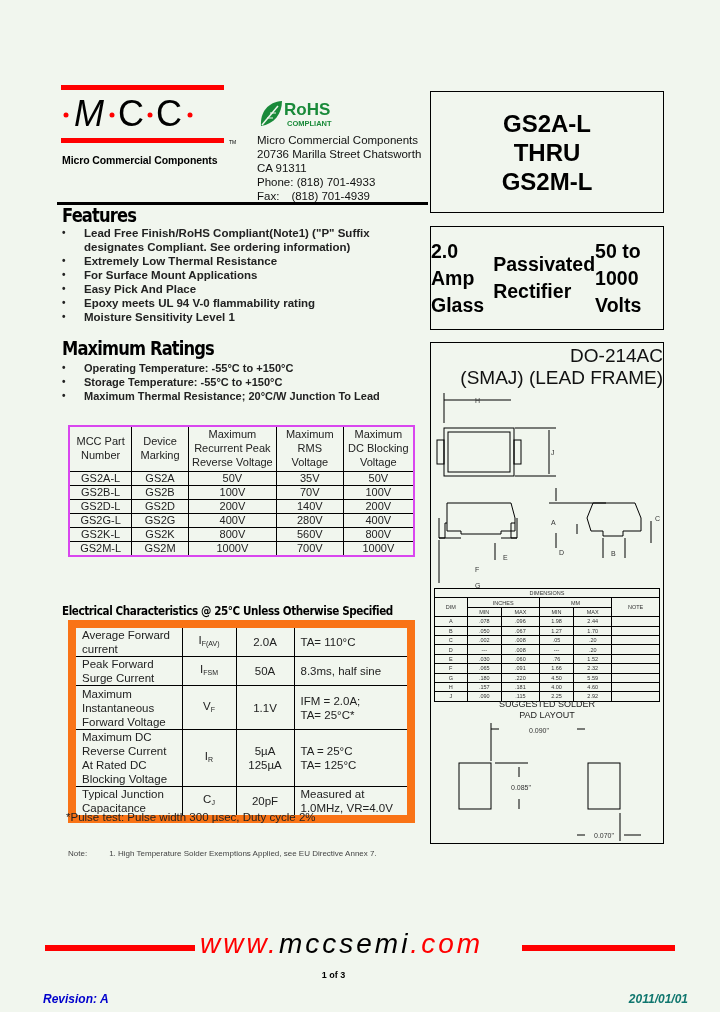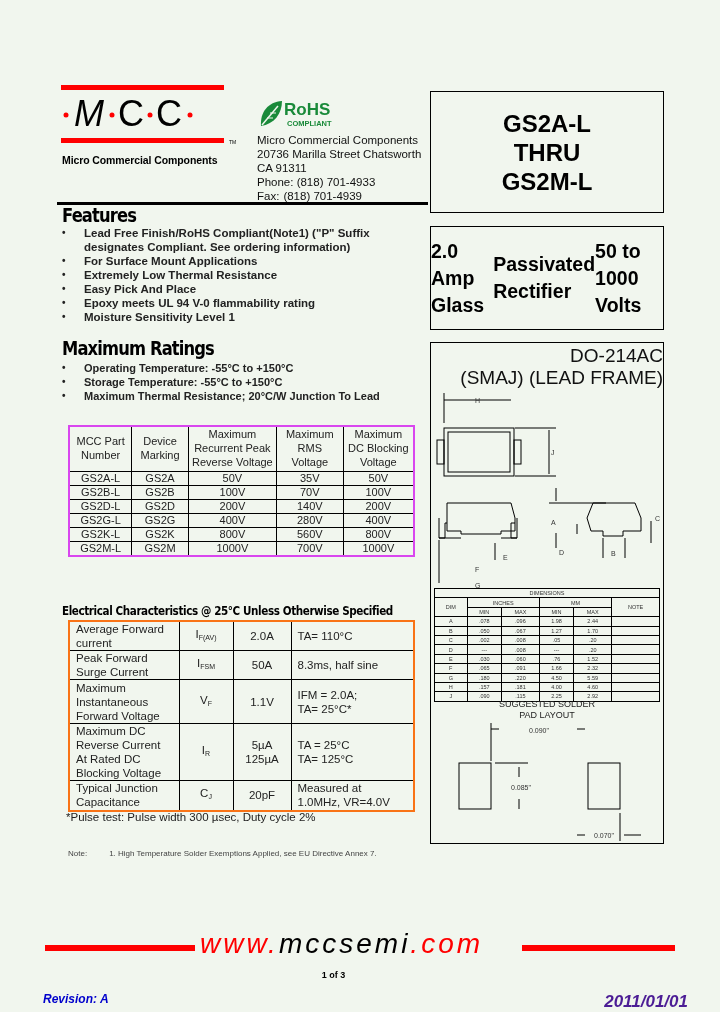--- a/index.html
+++ b/index.html
@@ -10,21 +10,21 @@
   
   .logo-bar { position: absolute; left: 61px; width: 163px; height: 5px; background: #ff0000; }
   .logo-text { position: absolute; left: 60px; top: 93px; width: 170px; height: 40px; }
   .logo-sub { position: absolute; left: 62px; top: 154px; font-size: 10.5px; font-weight: bold; letter-spacing: -0.1px; }
   .tm { position: absolute; left: 229px; top: 139px; font-size: 5px; }
 
   
   .rohs { position: absolute; left: 258px; top: 98px; width: 90px; height: 32px; }
 
   .addr { position: absolute; left: 257px; top: 133px; font-size: 11.5px; line-height: 14px; color: #111; }
-  .addr .fax-num { display: inline-block; margin-left: 4px; }
+  .addr .fax-num { display: inline-block; margin-left: 12px; }
 
   
   .box { position: absolute; border: 1.5px solid #000; }
   .title-box { left: 430px; top: 91px; width: 234px; height: 122px; display: flex; flex-direction: column; justify-content: center; align-items: center; font-weight: bold; font-size: 24px; line-height: 29px; }
   .desc-box { left: 430px; top: 226px; width: 234px; height: 104px; display: flex; flex-direction: row; justify-content: center; align-items: center; font-weight: bold; font-size: 19.5px; line-height: 27px; }
   .pkg-box { left: 430px; top: 342px; width: 234px; height: 502px; }
   .pkg-title { position: absolute; left: 0; top: 2px; width: 100%; text-align: right; font-size: 19px; line-height: 22px; color: #111; }
 
   .hr { position: absolute; left: 57px; width: 371px; height: 3px; background: #000; }
 
@@ -40,36 +40,36 @@
   .ratings { top: 361px; width: 370px; font-size: 11px; }
 
   
   table { border-collapse: collapse; }
   .rt { position: absolute; left: 68px; top: 425px; width: 347px; font-size: 11px; color: #222; border: 2px solid #d946ef; }
   .rt th, .rt td { border: 1px solid #000; font-weight: normal; text-align: center; padding: 0 2px; }
   .rt th { line-height: 13.7px; vertical-align: middle; height: 45px; }
   .rt td { height: 13.9px; line-height: 13px; }
 
   
-  .et { position: absolute; left: 68px; top: 620px; width: 347px; font-size: 11.5px; color: #222; border: 2px solid #f97316; }
+  .et { position: absolute; left: 68px; top: 620px; width: 347px; font-size: 11.5px; color: #222; border: 8px solid #f97316; }
   .et td { border: 1px solid #000; vertical-align: middle; line-height: 14px; padding: 0 6px; }
   .et td.c { text-align: center; }
   .et sub { font-size: 7px; vertical-align: -2px; }
 
   .pulse { position: absolute; left: 66px; top: 811px; font-size: 11.5px; color: #222; }
   .note { position: absolute; left: 68px; top: 849px; font-size: 8px; color: #444; white-space: nowrap; }
   .note .num { margin-left: 22px; }
 
   
   .footer-bar { position: absolute; top: 945px; height: 6px; background: #ff0000; }
   .url { position: absolute; left: 200px; top: 928px; font-size: 28px; font-style: italic; letter-spacing: 3px; white-space: nowrap; }
   .url .red { color: #ff0000; }
   .pagenum { position: absolute; left: 0; width: 667px; top: 970px; text-align: center; font-size: 9px; font-weight: bold; }
   .rev { position: absolute; left: 43px; top: 992px; font-size: 12px; font-weight: bold; font-style: italic; color: #0000cc; }
-  .date { position: absolute; right: 32px; top: 992px; font-size: 17px; font-weight: bold; font-style: italic; color: #4c1d95; }
+  .date { position: absolute; right: 32px; top: 992px; font-size: 12px; font-weight: bold; font-style: italic; color: #0f766e; }
 
   
   .dt { position: absolute; left: 3px; top: 245px; width: 226px; font-size: 5.5px; color: #333; border: 1.5px solid #000; }
   .dt td { border: 1px solid #000; text-align: center; height: 9.4px; line-height: 8px; padding: 0; }
   .pad-title { position: absolute; left: 0; width: 100%; top: 356px; text-align: center; font-size: 9px; line-height: 11px; color: #222; }
 </style>
 </head>
 <body>
 
 <div class="logo-bar" style="top:85px;"></div>
@@ -116,22 +116,22 @@
 <div class="box desc-box">
   <div>2.0 Amp Glass</div>
   <div>Passivated Rectifier</div>
   <div>50 to 1000 Volts</div>
 </div>
 
 <div class="hr" style="top:202px;"></div>
 <div class="section-title features-title">Features</div>
 <ul class="bullets features">
   <li>Lead Free Finish/RoHS Compliant(Note1) ("P" Suffix designates Compliant.  See ordering information)</li>
+  <li>Extremely Low Thermal Resistance</li>
   <li>For Surface Mount Applications</li>
-  <li>Extremely Low Thermal Resistance</li>
   <li>Easy Pick And Place</li>
   <li>Epoxy meets UL 94 V-0 flammability rating</li>
   <li>Moisture Sensitivity Level 1</li>
 </ul>
 
 <div class="section-title ratings-title">Maximum Ratings</div>
 <ul class="bullets ratings">
   <li>Operating Temperature: -55°C to +150°C</li>
   <li>Storage Temperature: -55°C to +150°C</li>
   <li>Maximum Thermal Resistance; 20°C/W Junction To Lead</li>

